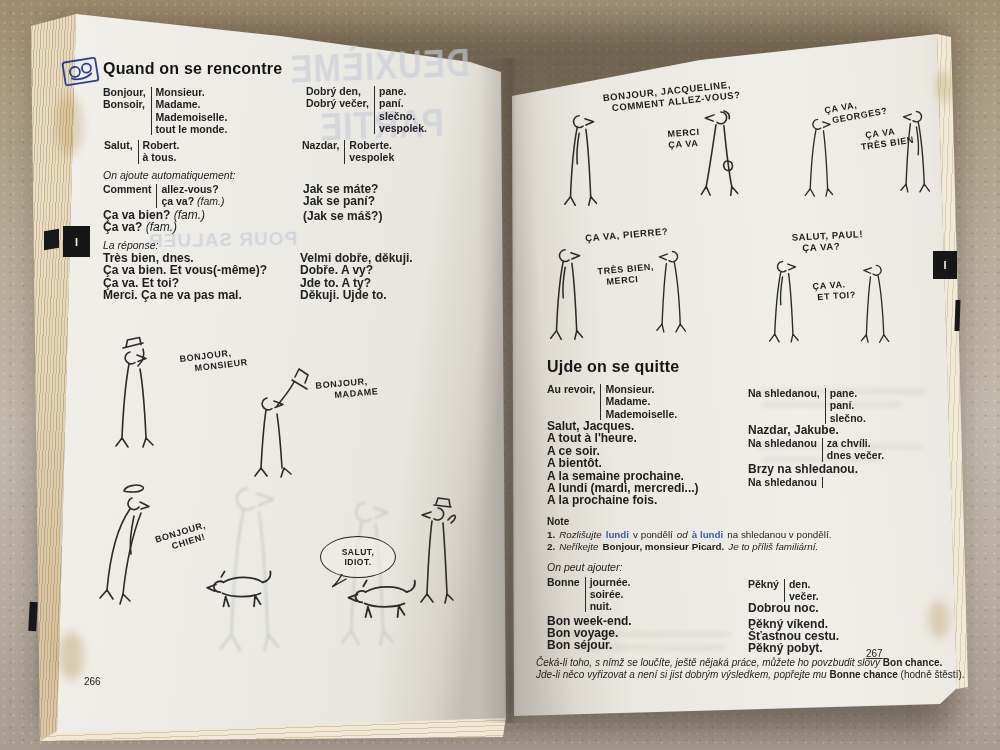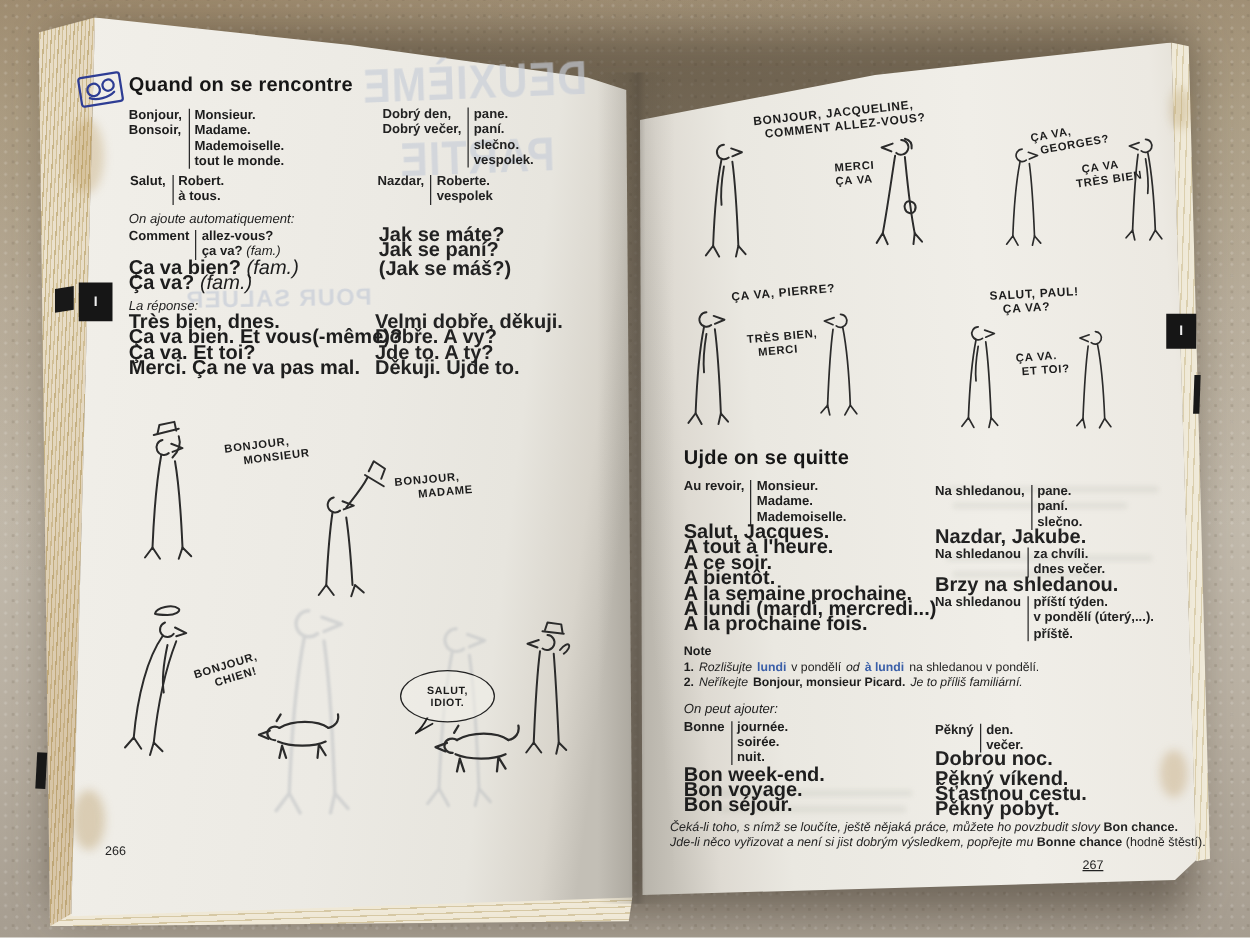--- a/index.html
+++ b/index.html
@@ -30,21 +30,21 @@
   #page-right{clip-path:polygon(512px 96px,700px 60px,937px 34px,957px 688px,940px 704px,514px 716px);
       background:linear-gradient(85deg,#c6c2b9 51%,#dedad2 54.5%,#eae8e1 60%,#f0eee8 78%,#ece9e2 92%,#ded9ce 97%);}
   #right-edge{clip-path:polygon(937px 34px,951px 37px,968px 687px,957px 689px);
       background:repeating-linear-gradient(92deg,#f0ead9 0 2px,#dbcfae 2px 3px,#efe9d8 3px 5px);}
   #spine{left:478px;top:58px;width:62px;height:665px;
       background:linear-gradient(90deg,rgba(70,65,55,0) 0%,rgba(70,65,55,.16) 40%,rgba(50,45,38,.26) 52%,rgba(70,65,55,.1) 62%,rgba(70,65,55,0) 100%);}
   .stain{position:absolute;border-radius:50%;filter:blur(4px);}
   .bleed{position:absolute;background:rgba(130,140,122,.12);filter:blur(2px);border-radius:3px;height:5px;}
   
   .h1{position:absolute;font-size:16px;font-weight:700;color:#161616;letter-spacing:.2px;white-space:nowrap;}
-  .blk{position:absolute;color:#1d1d1d;font-size:16px;line-height:12.3px;white-space:nowrap;}
+  .blk{position:absolute;color:#1d1d1d;font-size:12px;line-height:12.3px;white-space:nowrap;}
   .blk span{display:block;}
   .fr{font-weight:700;}
   .cz{font-weight:700;color:#222;}
   .it{font-style:italic;font-weight:400;}
   .itlabel{position:absolute;font-style:italic;font-size:10.5px;color:#1d1d1d;white-space:nowrap;}
   .grp{position:absolute;display:flex;align-items:stretch;font-size:10.5px;line-height:12.3px;color:#1d1d1d;white-space:nowrap;}
   .grp .cells{display:flex;flex-direction:column;}
   .grp .cells span{display:block;}
   .grp .bar{width:1px;background:#2b2b2b;margin:1px 4px 0 5px;}
   .fam{font-style:italic;font-weight:400;}
@@ -513,25 +513,20 @@
   </div>
 </div>
 <div class="blk cz" style="left:748px;top:463px;">
   <span>Brzy na shledanou.</span>
 </div>
 <div class="grp" style="left:748px;top:476px;">
   <div class="cells cz">
       <span>Na shledanou</span>
     </div>
   <div class="bar"></div>
-  <div class="cells cz">
-    <span>příští týden.</span>
-    <span>v pondělí (úterý,...).</span>
-    <span>příště.</span>
-  </div>
 </div>
 
 <div class="note-line bold" style="left:547px;top:516px;font-size:10px;">Note</div>
 <div class="note-line" style="left:547px;top:529px;">
   <span class="bold">1.</span><span class="it">Rozlišujte</span><span class="blue">lundi</span><span>v pondělí</span><span class="it">od</span><span class="blue">à lundi</span><span>na shledanou v pondělí.</span>
 </div>
 <div class="note-line" style="left:547px;top:541px;">
   <span class="bold">2.</span><span class="it">Neříkejte</span><span class="bold">Bonjour, monsieur Picard.</span><span class="it">Je to příliš familiární.</span>
 </div>
 
@@ -574,16 +569,16 @@
 <div class="footer-line" style="left:536px;top:657px;">
   <span>Čeká-li toho, s nímž se loučíte, ještě nějaká práce, můžete ho povzbudit slovy</span>
   <span class="b">Bon chance.</span>
 </div>
 <div class="footer-line" style="left:536px;top:669px;">
   <span>Jde-li něco vyřizovat a není si jist dobrým výsledkem, popřejte mu</span>
   <span class="b">Bonne chance</span>
   <span class="r">(hodně štěstí).</span>
 </div>
 
-<div class="pagenum" style="left:866px;top:687px;text-decoration:underline;">267</div>
+<div class="pagenum" style="left:866px;top:648px;text-decoration:underline;">267</div>
 <div class="tab" style="left:933px;top:251px;width:24px;height:28px;">
   <span>I</span>
 </div>
 
 </body></html>

